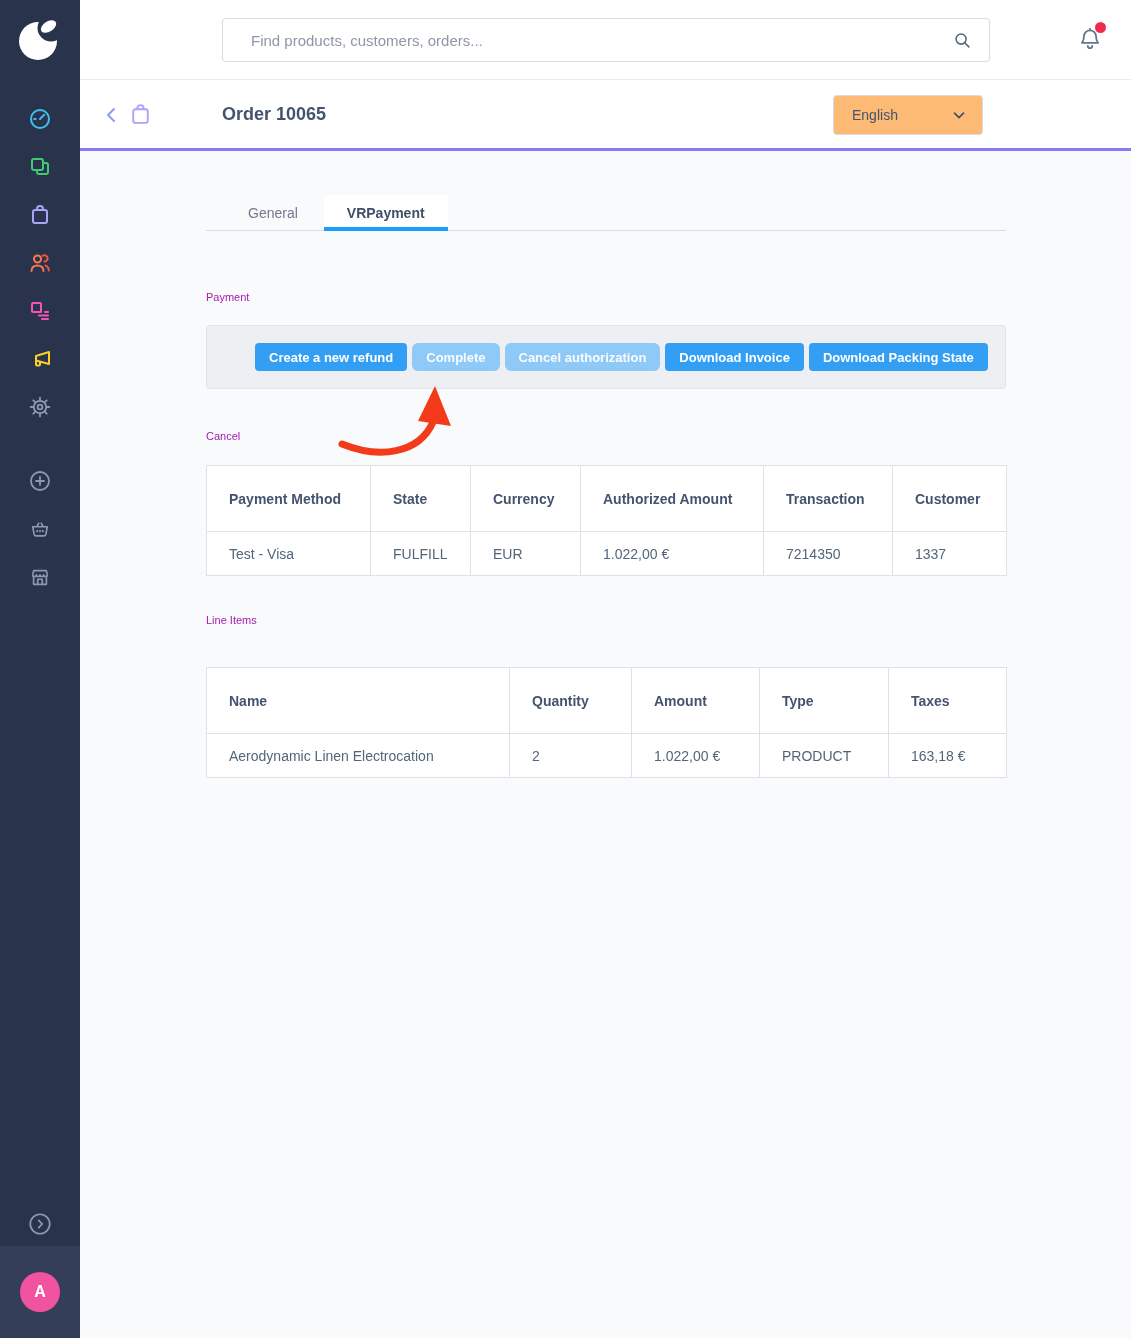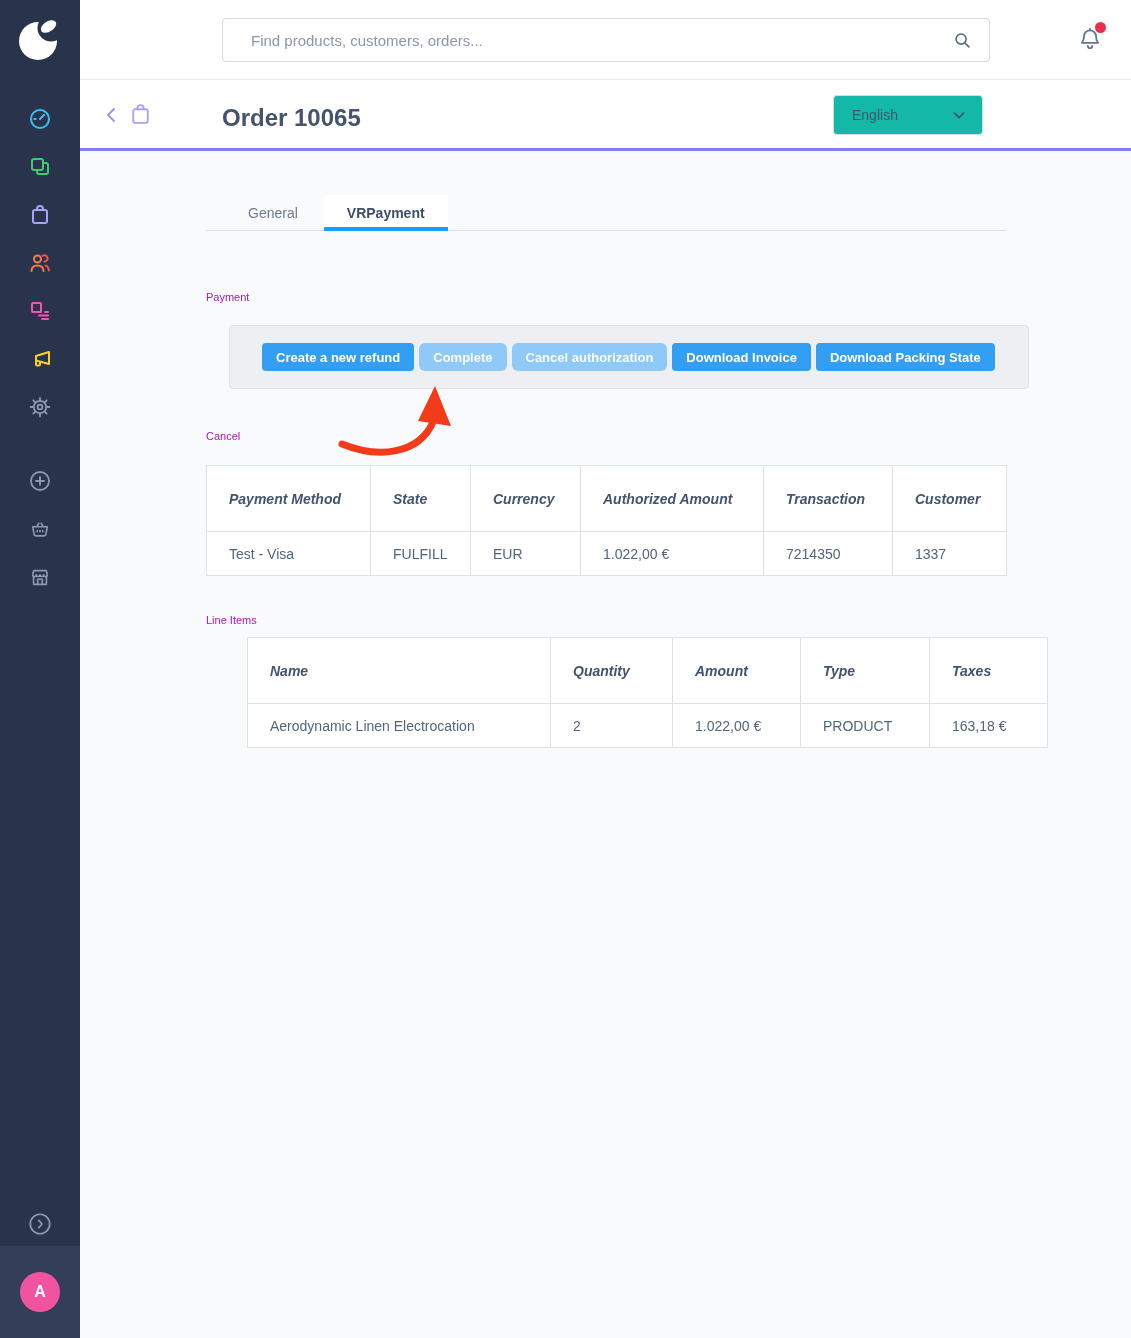--- a/index.html
+++ b/index.html
@@ -59,25 +59,25 @@
   }
   
   .smartbar {
     position:absolute; left:80px; top:80px; width:1051px; height:71px;
     background:#fff; border-bottom:3px solid #847cf3;
   }
   .back-btn { position:absolute; left:20px; top:23px; cursor:pointer; display:flex; }
   .bag-ic   { position:absolute; left:48px; top:22px; display:flex; }
   .page-title {
     position:absolute; left:142px; top:24px;
-    font-size:24px; font-weight:bold; color:#44546f;
+    font-size:18px; font-weight:bold; color:#44546f;
   }
   .lang-select {
     position:absolute; right:148px; top:15px; width:150px; height:40px;
-    border:1px solid #d6dce4; border-radius:4px; background:#14b8a6;
+    border:1px solid #d6dce4; border-radius:4px; background:#fdba74;
     display:flex; align-items:center; justify-content:space-between;
     padding:0 14px 0 18px; cursor:pointer;
   }
   .lang-select span { font-size:14px; color:#44546f; }
   
   .content { position:absolute; left:206px; top:151px; width:800px; }
   .tabs {
     position:absolute; left:0; top:44px; width:800px; height:36px;
     display:flex; align-items:stretch; border-bottom:1px solid #d8dce6;
     padding-left:16px;
@@ -93,41 +93,41 @@
     content:""; position:absolute; left:0; right:0; bottom:-1px;
     height:4px; background:#189eff;
   }
   .section-heading { position:absolute; left:0; font-size:11px; color:#a21caf; }
   .h-payment   { top:140px; }
   .h-details   { top:279px; }
   .h-lineitems { top:463px; }
   .button-card {
     position:absolute; left:0; top:174px; width:800px; height:64px;
     background:#edeff3; border:1px solid #e0e3e9; border-radius:4px;
-    display:flex; align-items:center; padding-left:32px; gap:5px;margin-left:23px;
+    display:flex; align-items:center; padding-left:48px; gap:5px;
   }
   .btn {
     height:28px; border:none; border-radius:4px; padding:0 14px;
     font-family:"Liberation Sans",sans-serif; font-size:13px; font-weight:bold;
     color:#fff; background:#329ff5; cursor:pointer; white-space:nowrap;
   }
   .btn.disabled { background:#8ec9f7; color:rgba(255,255,255,0.95); cursor:default;border-radius:6px; }
   .red-arrow { position:absolute; left:128px; top:233px; pointer-events:none; }
   
   table.grid {
     position:absolute; left:0; width:800px; border-collapse:collapse;
     background:#fff; table-layout:fixed;
   }
   .t-details   { top:314px; }
-  .t-lineitems { top:486px;margin-left:41px; }
+  .t-lineitems { top:516px; }
   table.grid th, table.grid td {
     border:1px solid #dde2e9; text-align:left; padding-left:22px;
     font-size:14px; overflow:hidden;
   }
-  table.grid th { height:66px; font-weight:bold; color:#44546f;font-style:italic; }
+  table.grid th { height:66px; font-weight:bold; color:#44546f; }
   table.grid td { height:44px; color:#52667a; font-weight:normal; }
 </style>
 </head>
 <body>
 
 <div class="sidebar">
   <div class="logo-block">
     <svg width="46" height="46" viewBox="0 0 46 46">
       <circle cx="21" cy="24" r="19" fill="#ffffff"></circle>
       <circle cx="34" cy="11" r="13.5" fill="#29344c"></circle>

